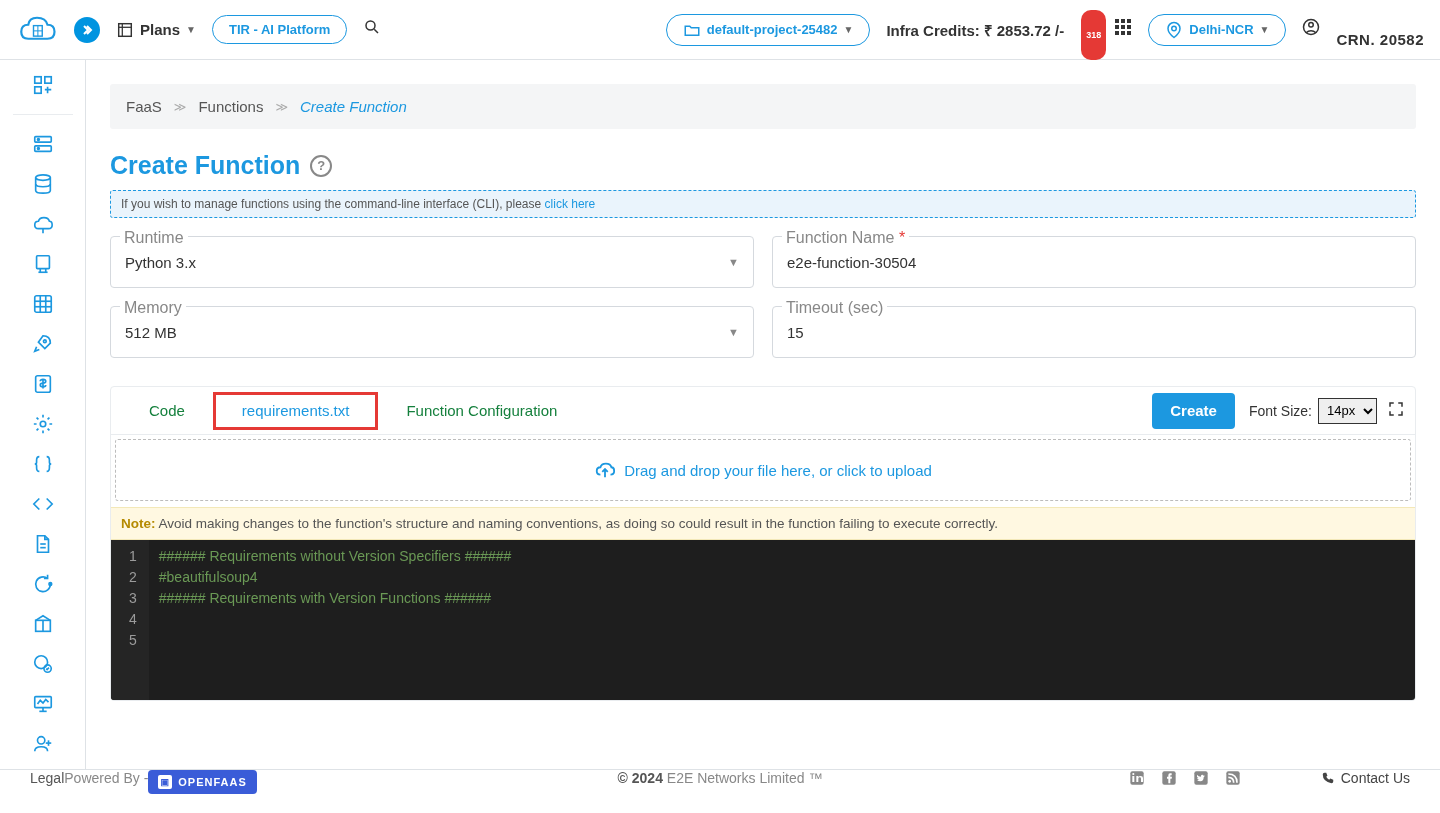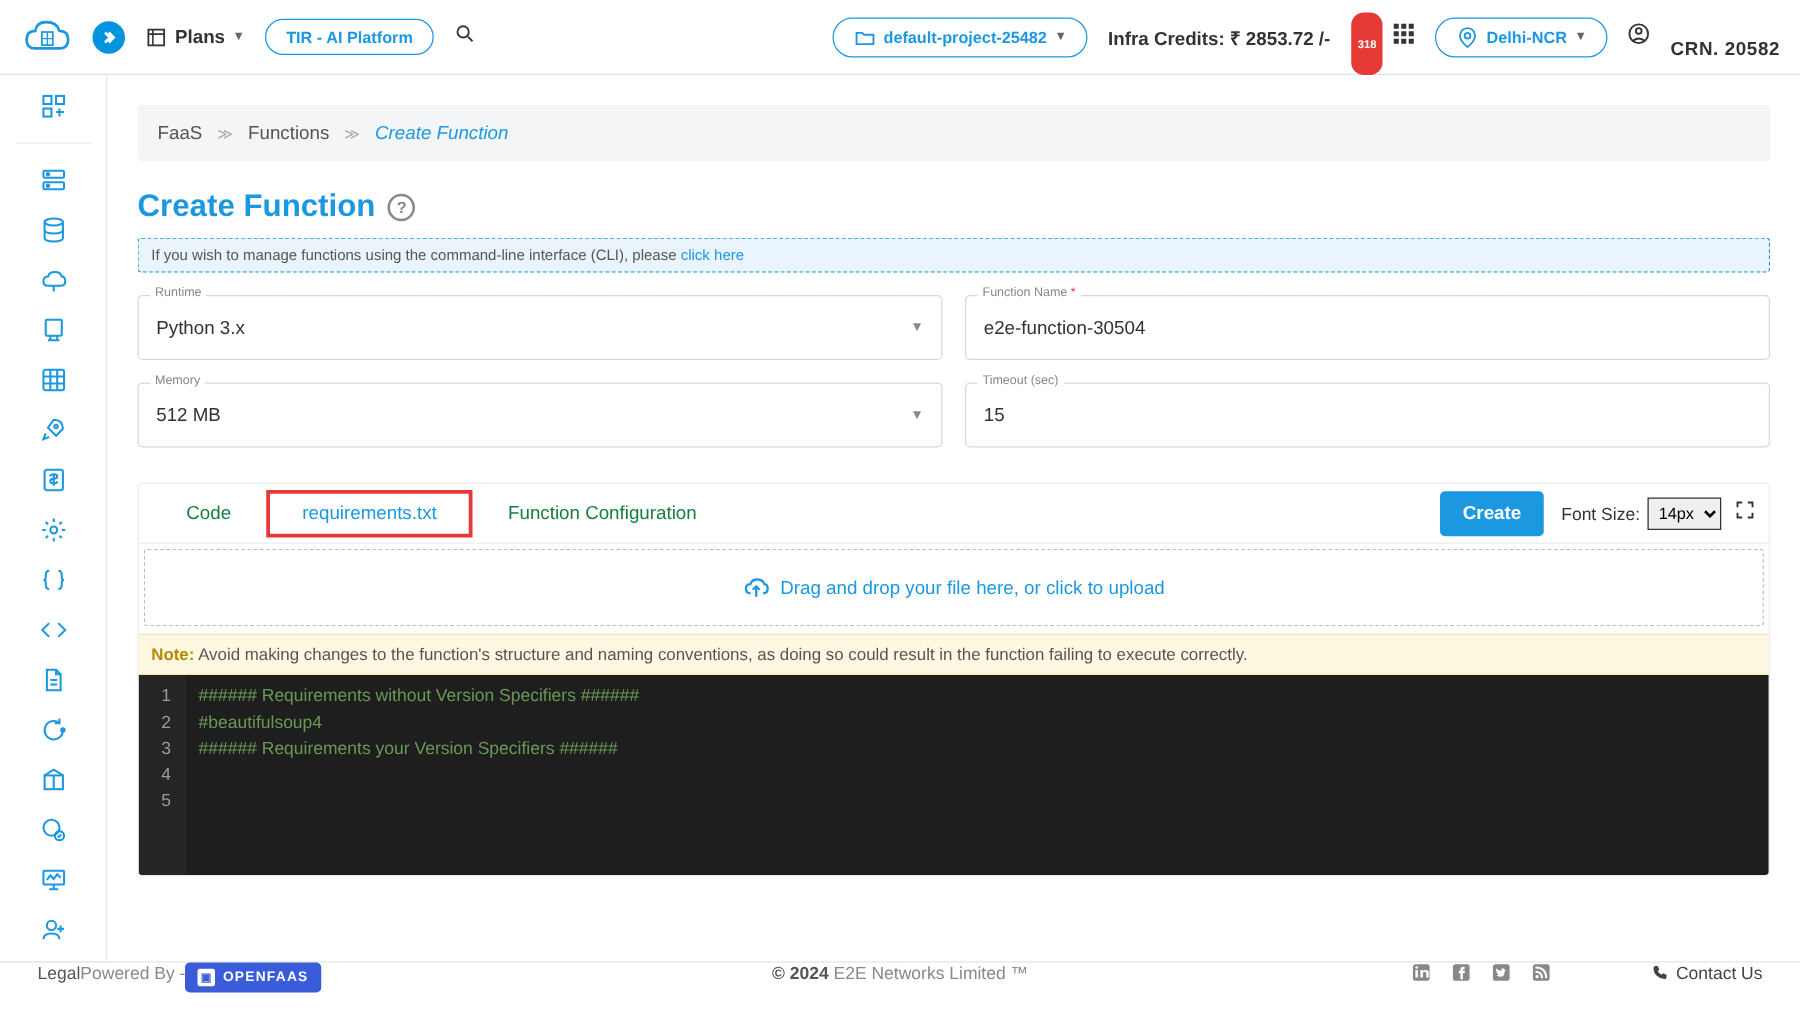--- a/index.html
+++ b/index.html
@@ -43,21 +43,21 @@
   .page-title{display:flex;align-items:center;gap:10px;margin-top:22px;}
   .page-title h1{color:var(--blue);font-size:25px;font-weight:600;}
   .help-ic{width:22px;height:22px;border:2px solid #888;border-radius:50%;display:flex;align-items:center;justify-content:center;font-size:13px;color:#888;font-weight:700;}
   
   .cli-hint{margin-top:10px;border:1px dashed var(--blue);background:#eaf4fc;border-radius:3px;padding:6px 10px;font-size:12px;color:#555;}
   .cli-hint a{color:var(--blue);cursor:pointer;}
   
   .form-row{display:flex;gap:18px;margin-top:18px;}
   .field{flex:1;position:relative;}
   .field-box{border:1px solid #d5d9de;border-radius:4px;height:52px;display:flex;align-items:center;padding:0 14px;font-size:15px;color:#333;background:#fff;}
-  .field-label{position:absolute;top:-7px;left:10px;background:#fff;padding:0 4px;font-size:10px;color:#888;}
+  .field-label{position:absolute;top:-7px;left:10px;background:#fff;padding:0 4px;font-size:16px;color:#888;}
   .field-label .req{color:#e53935;}
   .sel-caret{margin-left:auto;color:#888;font-size:11px;}
   
   .editor-card{margin-top:28px;border:1px solid var(--border-light);border-radius:4px;overflow:hidden;}
   .tab-bar{display:flex;align-items:center;height:48px;border-bottom:1px solid var(--border-light);padding:0 10px;}
   .tab{padding:0 28px;height:100%;display:flex;align-items:center;font-size:15px;color:#15803d;cursor:pointer;}
   .tab.active{color:var(--blue);}
   .tab-highlight{border:3px solid #e53935;padding:0 26px;height:38px;display:flex;align-items:center;}
   .tab-spacer{flex:1;}
   .create-btn{background:#1c98e0;color:#fff;border:none;border-radius:4px;height:36px;padding:0 18px;font-size:15px;font-weight:600;cursor:pointer;}
@@ -374,21 +374,21 @@
           <div>1</div>
             <div>2</div>
             <div>3</div>
             <div>4</div>
             <div>5</div>
         </div>
         <div class="codelines">
           <div class="l">###### Requirements without Version Specifiers ######</div>
           <div class="l">#beautifulsoup4</div>
           <div class="l"></div>
-          <div class="l">###### Requirements your Version Specifiers ######</div>
+          <div class="l">###### Requirements with Version Functions ######</div>
         </div>
       </div>
     </div>
   </div>
 </div>
 
 <div class="footer">
   <span>Legal</span>
   <span style="color:#888;">Powered By -</span>
   <span class="openfaas-badge">

